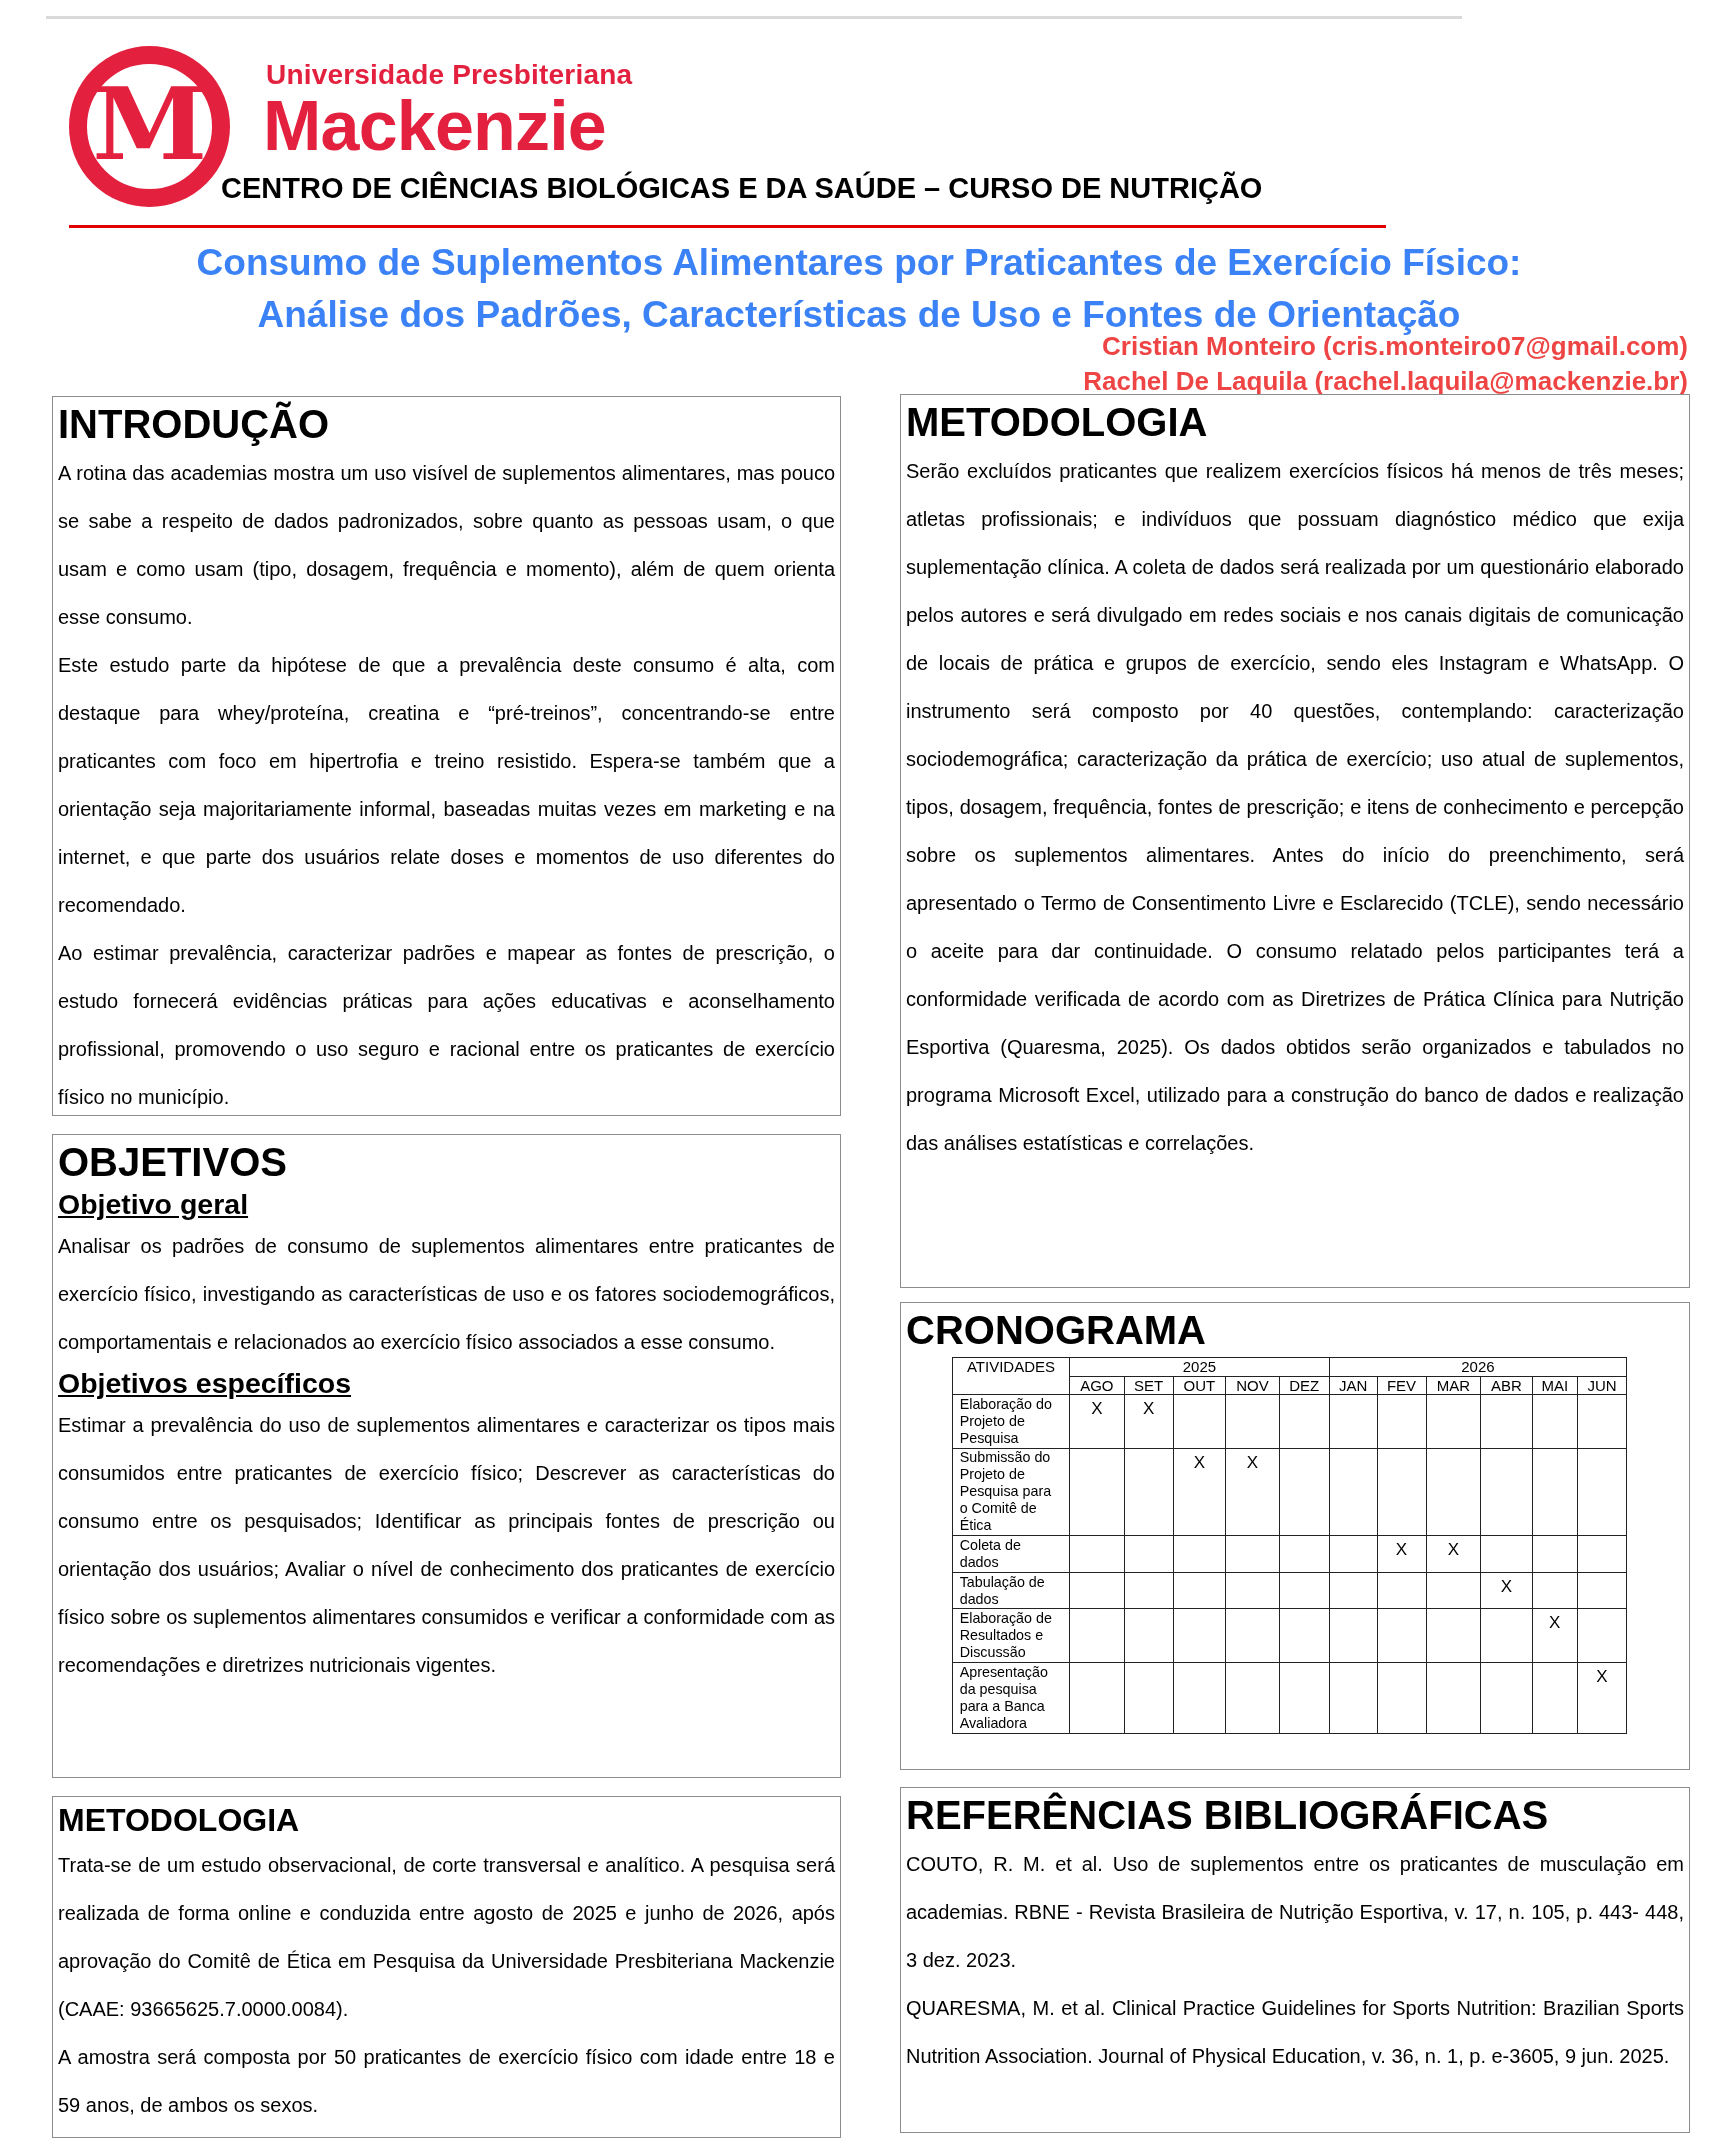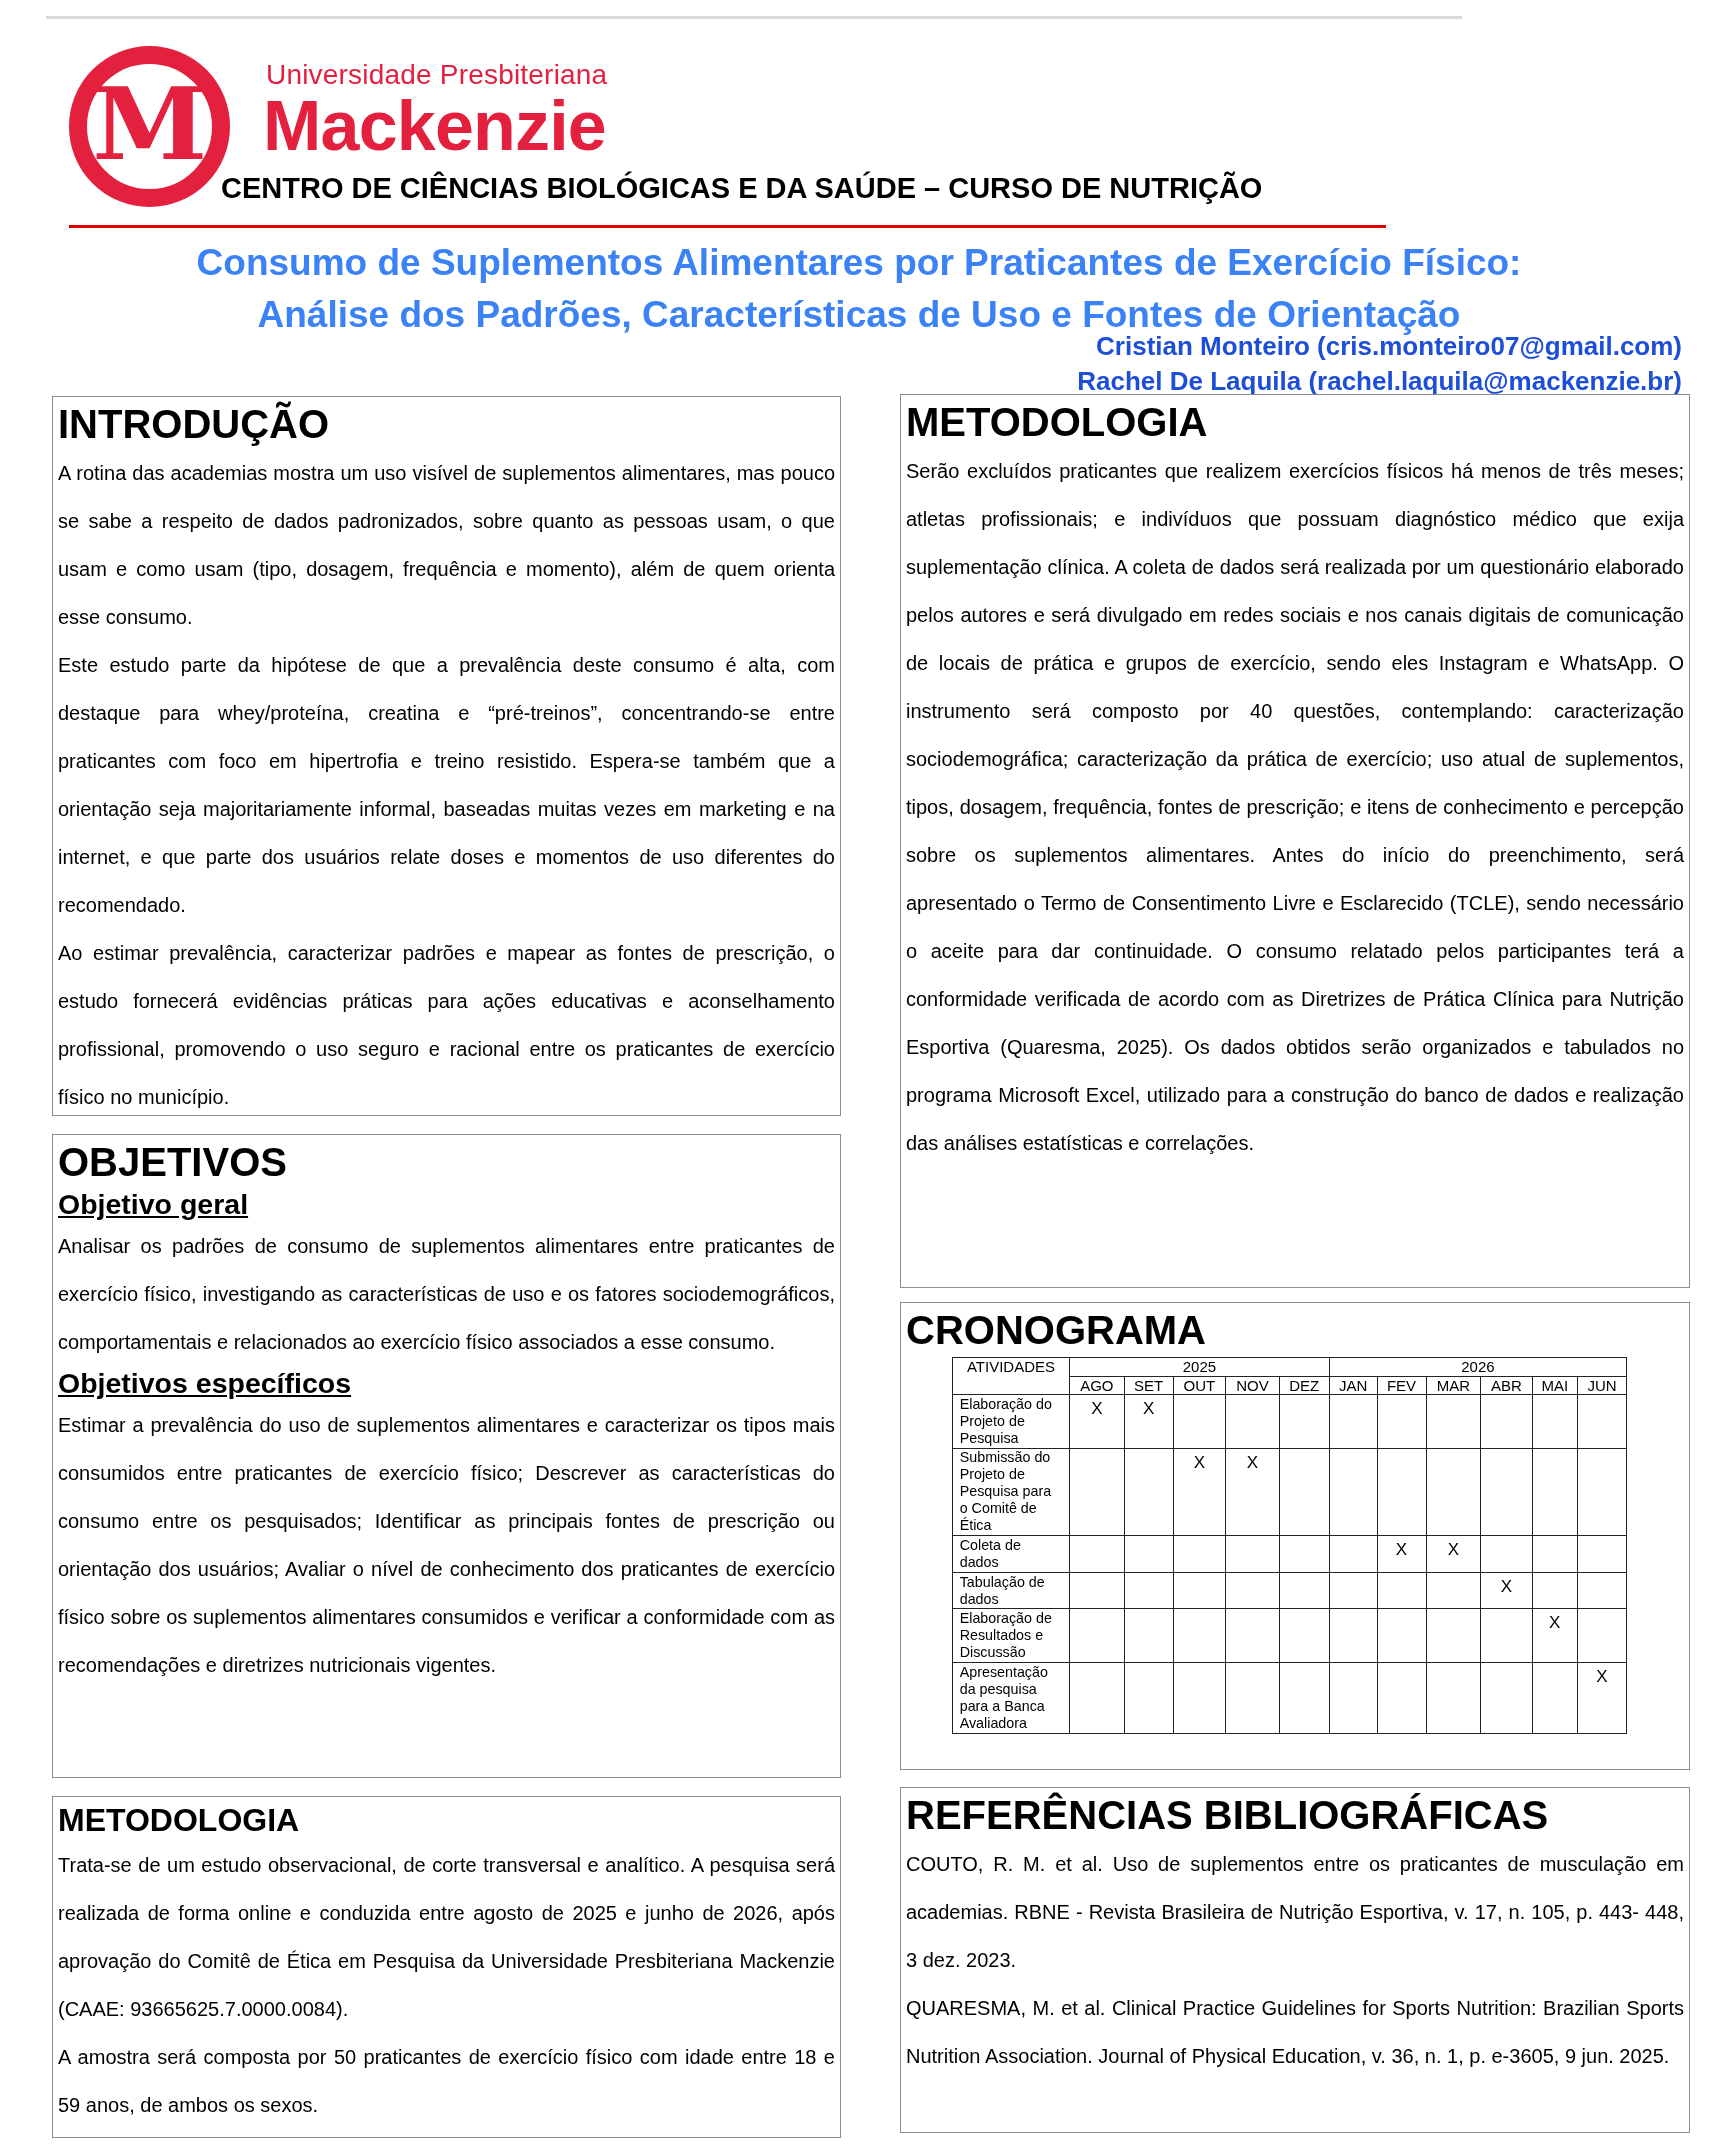--- a/index.html
+++ b/index.html
@@ -6,29 +6,29 @@
     html, body { width: 1718px; height: 2148px; background: #ffffff; overflow: hidden; }
     body { position: relative; font-family: "Liberation Sans", sans-serif; color: #000; }
 
     .top-rule { position: absolute; left: 46px; top: 16px; width: 1416px; height: 2.5px; background: #d9d9d9; }
 
     
     .logo-circle { position: absolute; left: 69px; top: 46px; width: 161px; height: 161px;
       border: 18.5px solid #e3213f; border-radius: 50%; display: flex; align-items: center; justify-content: center; }
     .logo-m { color: #e3213f; font-family: "DejaVu Serif", serif; font-weight: bold; font-size: 99px; line-height: 1;
       transform: scaleX(1.05); margin-top: -3.4px; }
-    .uni-small { position: absolute; left: 266px; top: 59px; color: #e3213f; font-weight: normal; font-size: 28px; letter-spacing: 0.2px; }
+    .uni-small { position: absolute; left: 266px; top: 59px; color: #e3213f; font-weight: bold; font-size: 28px; letter-spacing: 0.2px; }
     .uni-big { position: absolute; left: 263px; top: 91px; color: #e3213f; font-weight: bold; font-size: 70px; line-height: 1; letter-spacing: -0.8px; }
     .dept { position: absolute; left: 221px; top: 172px; font-weight: bold; font-size: 29px; white-space: nowrap; }
     .red-rule { position: absolute; left: 69px; top: 225px; width: 1317px; height: 3.4px; background: #e00000; }
 
     
     .title { position: absolute; left: 0; top: 237px; width: 1718px; text-align: center; color: #3b82f6;
       font-weight: bold; font-size: 37px; line-height: 52px; }
-    .authors { position: absolute; right: 36px; top: 329px; text-align: right; color: #1d4ed8;
+    .authors { position: absolute; right: 30px; top: 329px; text-align: right; color: #ef4444;
       font-weight: bold; font-size: 26px; line-height: 35px; margin-left: 20px; }
 
     
     .box { position: absolute; border: 1.7px solid #8c8c8c; background: #fff; padding: 5px 5px 6.7px 5px; }
     .box h2 { font-weight: bold; font-size: 40px; line-height: 45px; margin-bottom: 1.7px; }
     .box h2.small { font-size: 32px; line-height: 37px; }
     .box h3 { font-weight: bold; font-size: 28.5px; line-height: 35px; text-decoration: underline; }
     .box p { font-size: 20px; line-height: 48px; text-align: justify; }
 
     #intro { left: 52px; top: 396px; width: 789px; height: 720px; }

